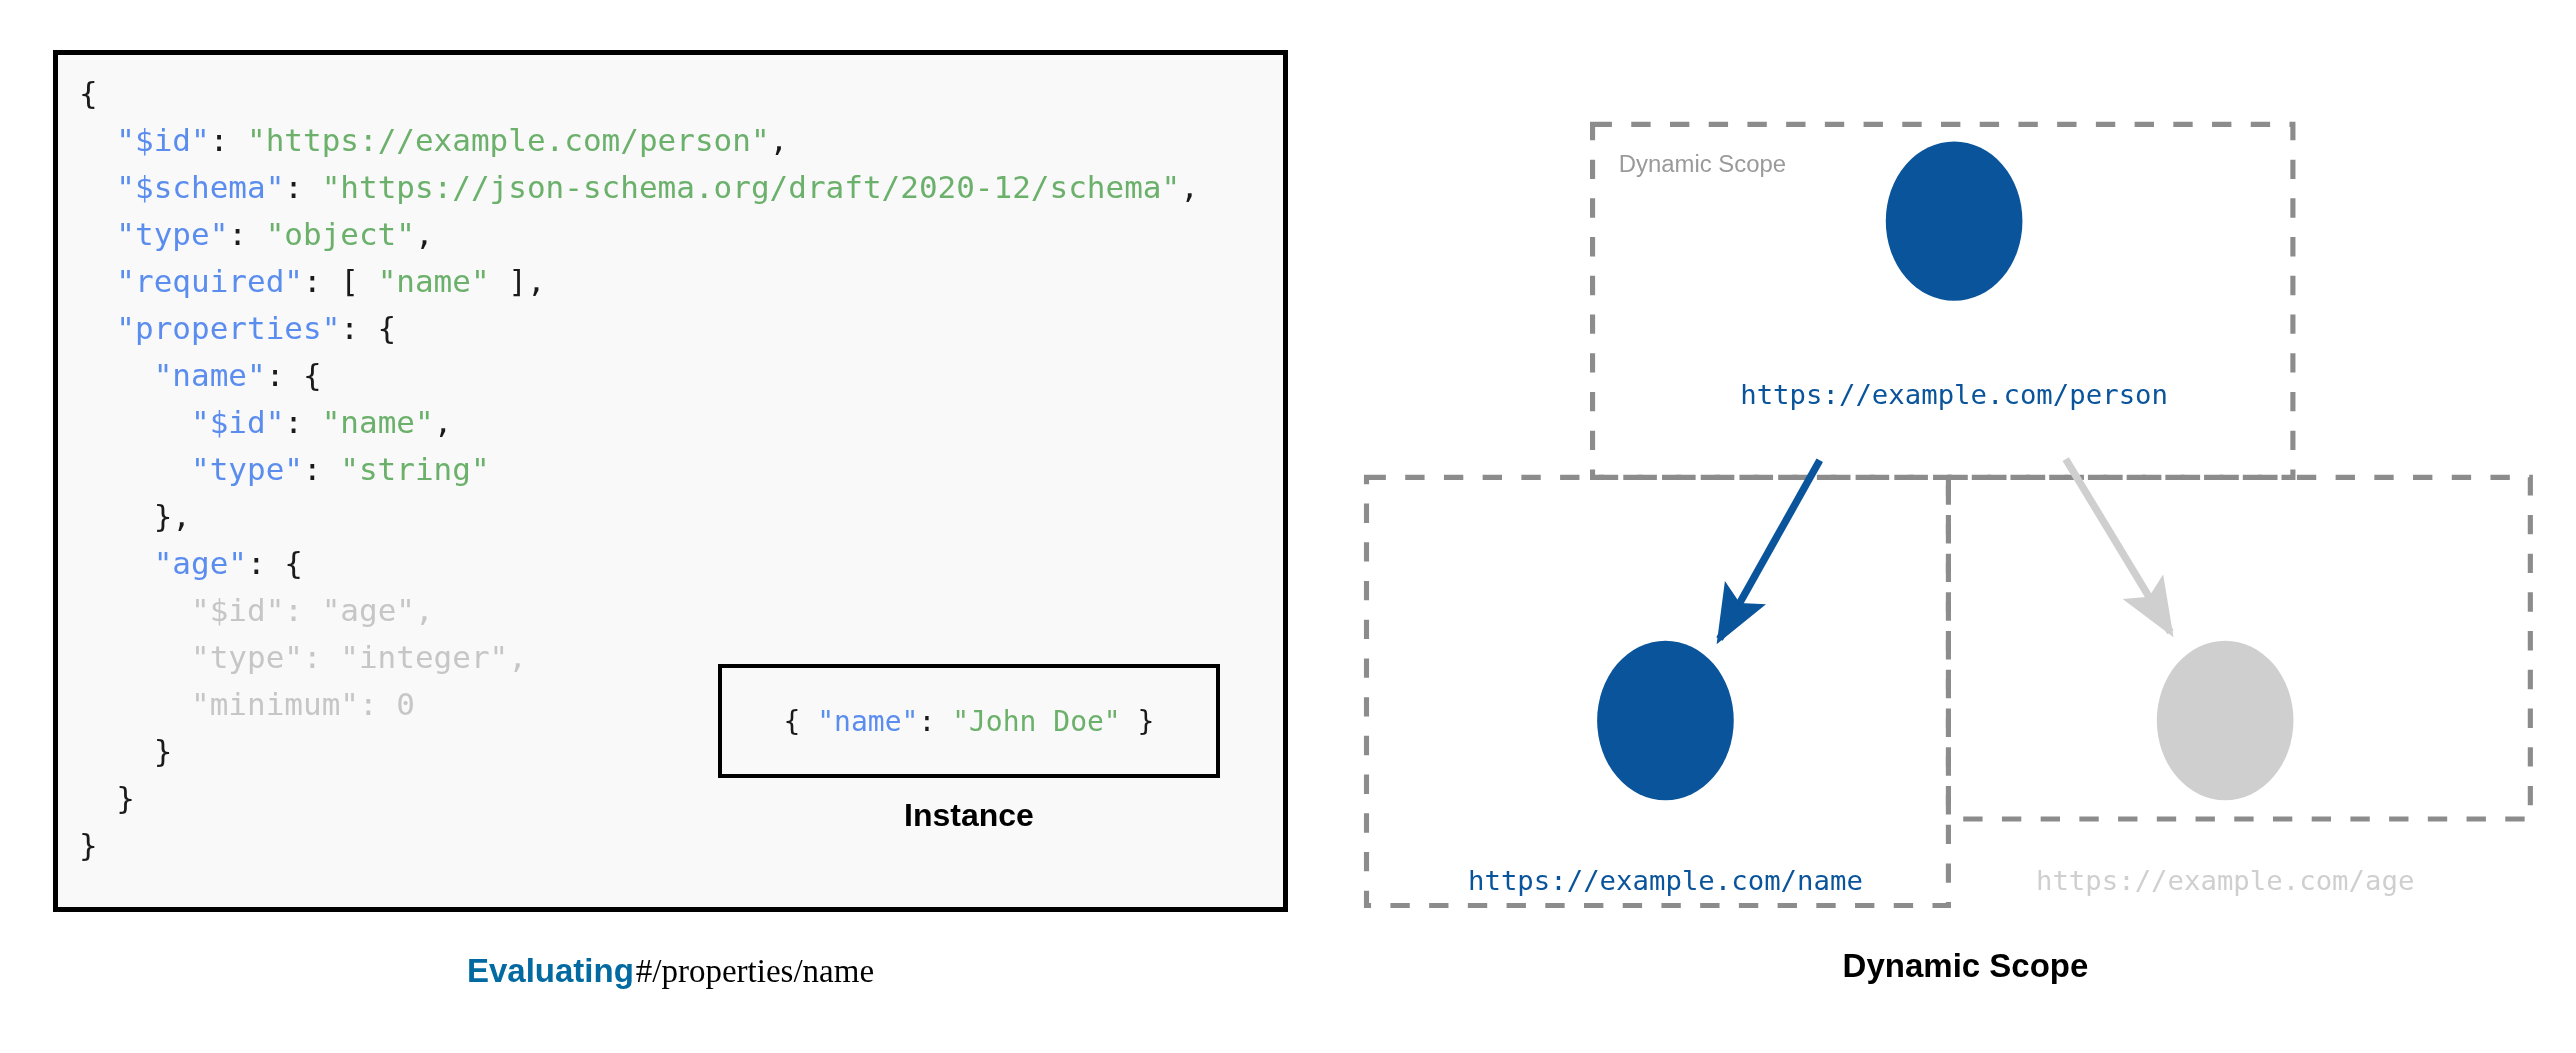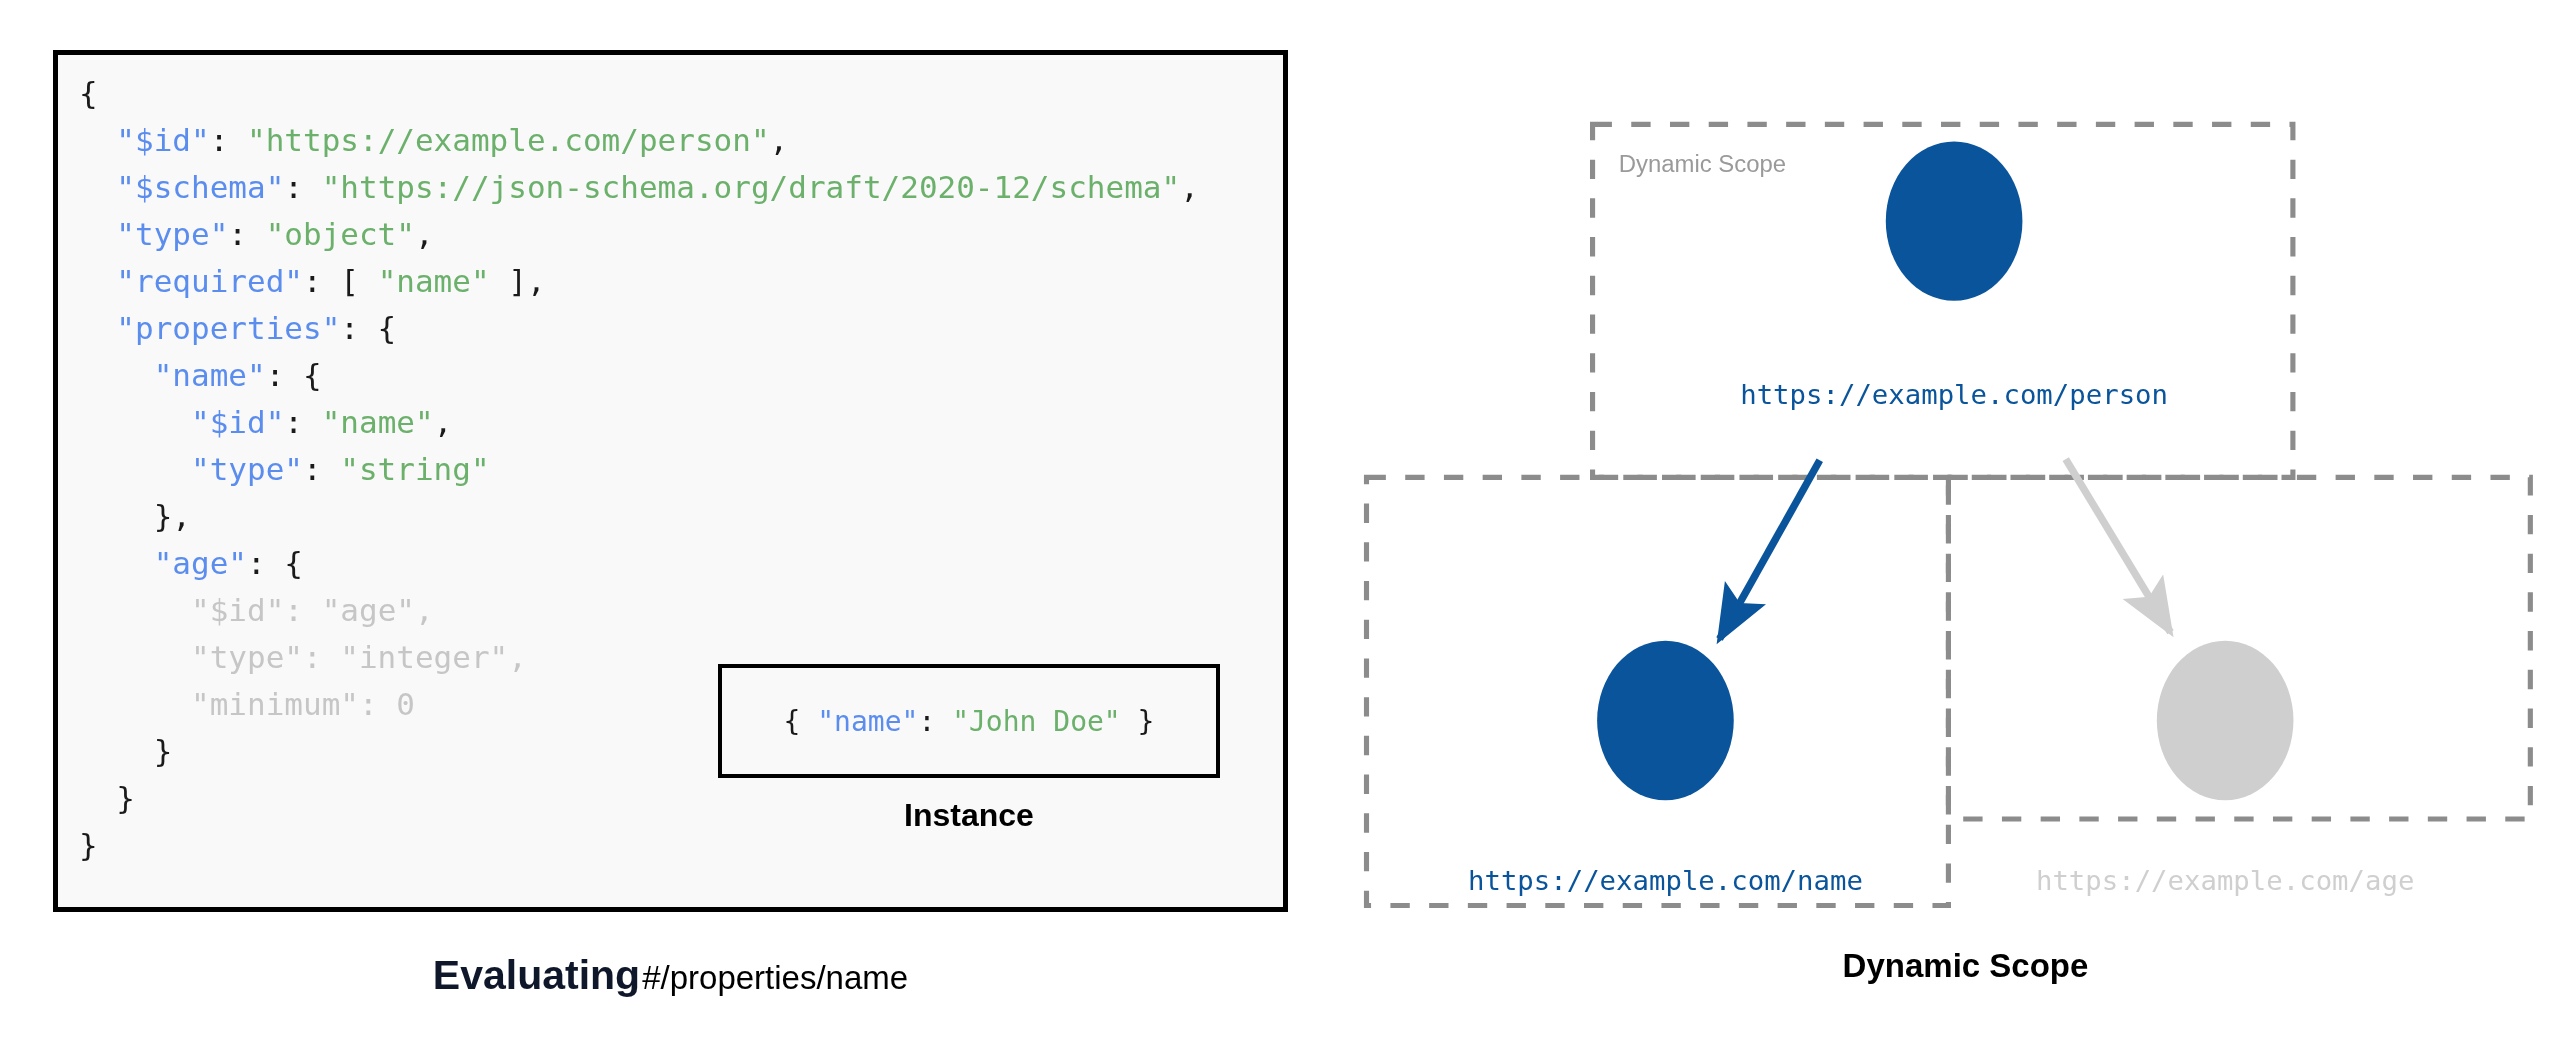--- a/index.html
+++ b/index.html
@@ -83,26 +83,26 @@
     left: 53px;
     top: 952px;
     width: 1235px;
     text-align: center;
     font-size: 0;
     white-space: nowrap;
   }
   #left-caption .cap-bold {
     font-family: "Liberation Sans", sans-serif;
     font-weight: bold;
-    font-size: 41px;
-    color: #0f172a;
+    font-size: 33px;
+    color: #0369a1;
     vertical-align: baseline;
   }
   #left-caption .cap-mono {
-    font-family: Liberation Sans, sans-serif;
+    font-family: Liberation Serif, serif;
     font-size: 33px;
     color: #000000;
     vertical-align: baseline;
     margin-left: 2px;
   }
 
   
   #diagram {
     position: absolute;
     left: 1355px;

